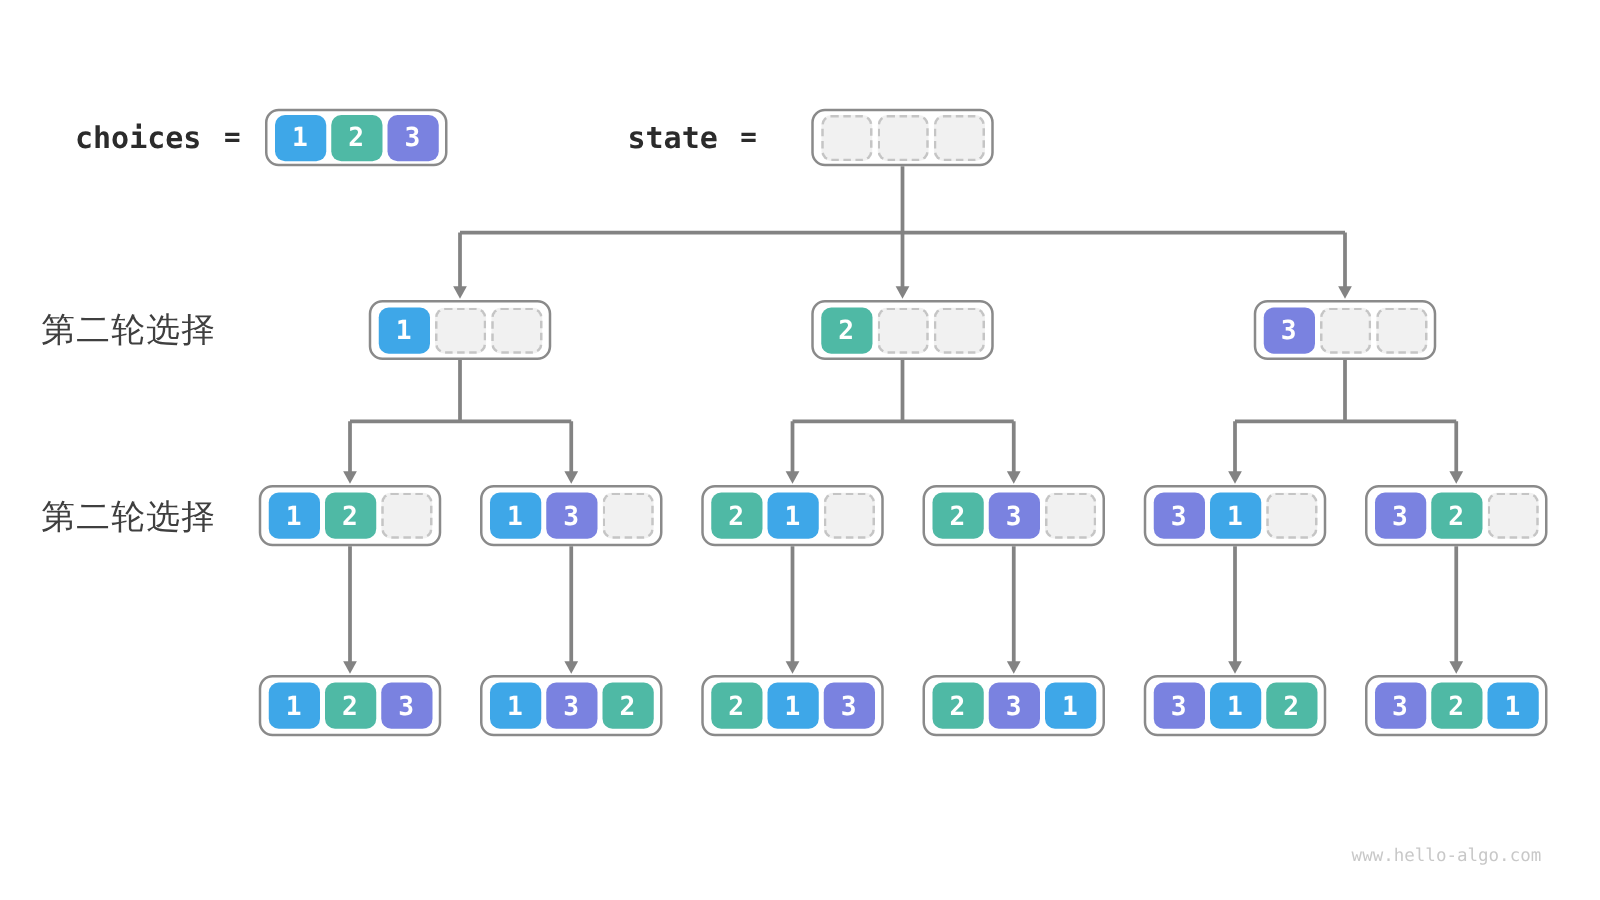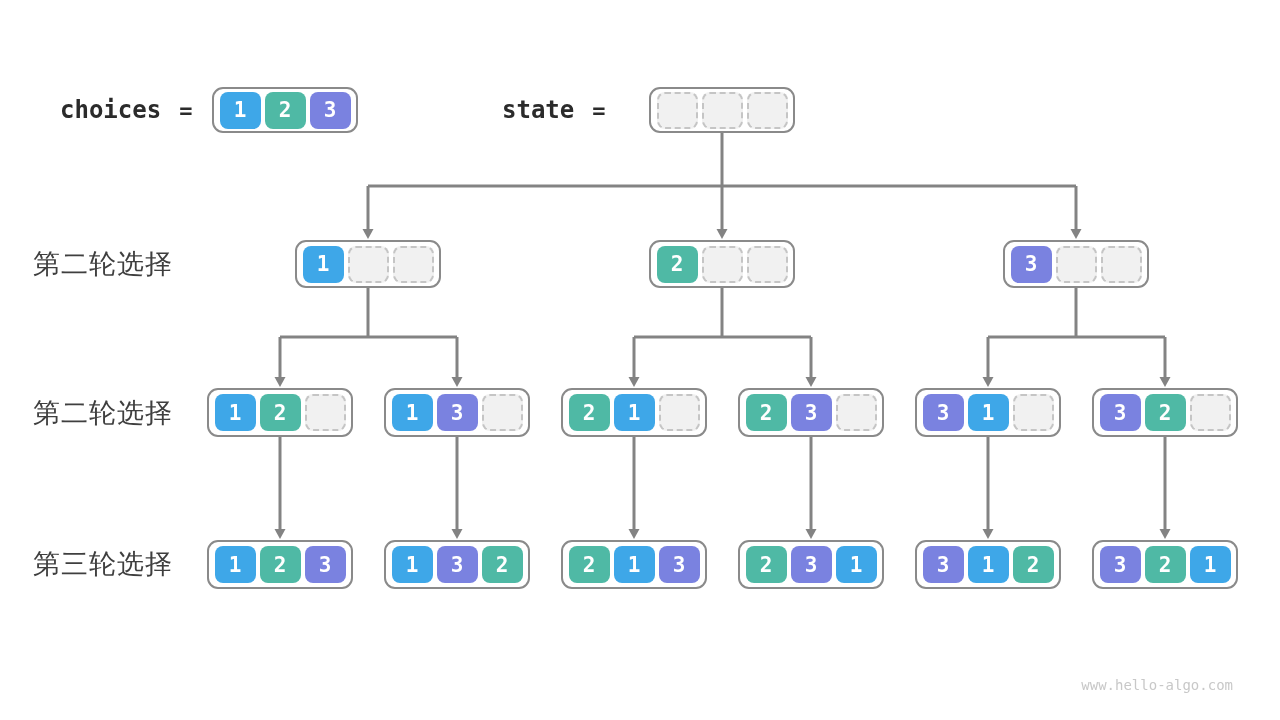--- a/index.html
+++ b/index.html
@@ -168,21 +168,20 @@
     <span class="eq">=</span>
   </div>
   <div class="box" style="left:649px; top:87px;" id="state-box">
       <div class="cell empty" style="background: rgb(241, 241, 241);"></div>
       <div class="cell empty" style="background: rgb(241, 241, 241);"></div>
       <div class="cell empty" style="background: rgb(241, 241, 241);"></div>
     </div>
 
   <div class="row-label r0">第二轮选择</div>
   <div class="row-label r1">第二轮选择</div>
-  <div class="row-label r2">第三轮选择</div>
 
   <div id="tree">
       <div class="node" style="left: 295px; top: 240px; height: 48px;">
         <div class="cell filled" style="background: rgb(62, 167, 232);">1</div>
         <div class="cell empty" style="background: rgb(241, 241, 241);"></div>
         <div class="cell empty" style="background: rgb(241, 241, 241);"></div>
       </div>
       <div class="node" style="left: 649px; top: 240px; height: 48px;">
         <div class="cell filled" style="background: rgb(79, 185, 165);">2</div>
         <div class="cell empty" style="background: rgb(241, 241, 241);"></div>

